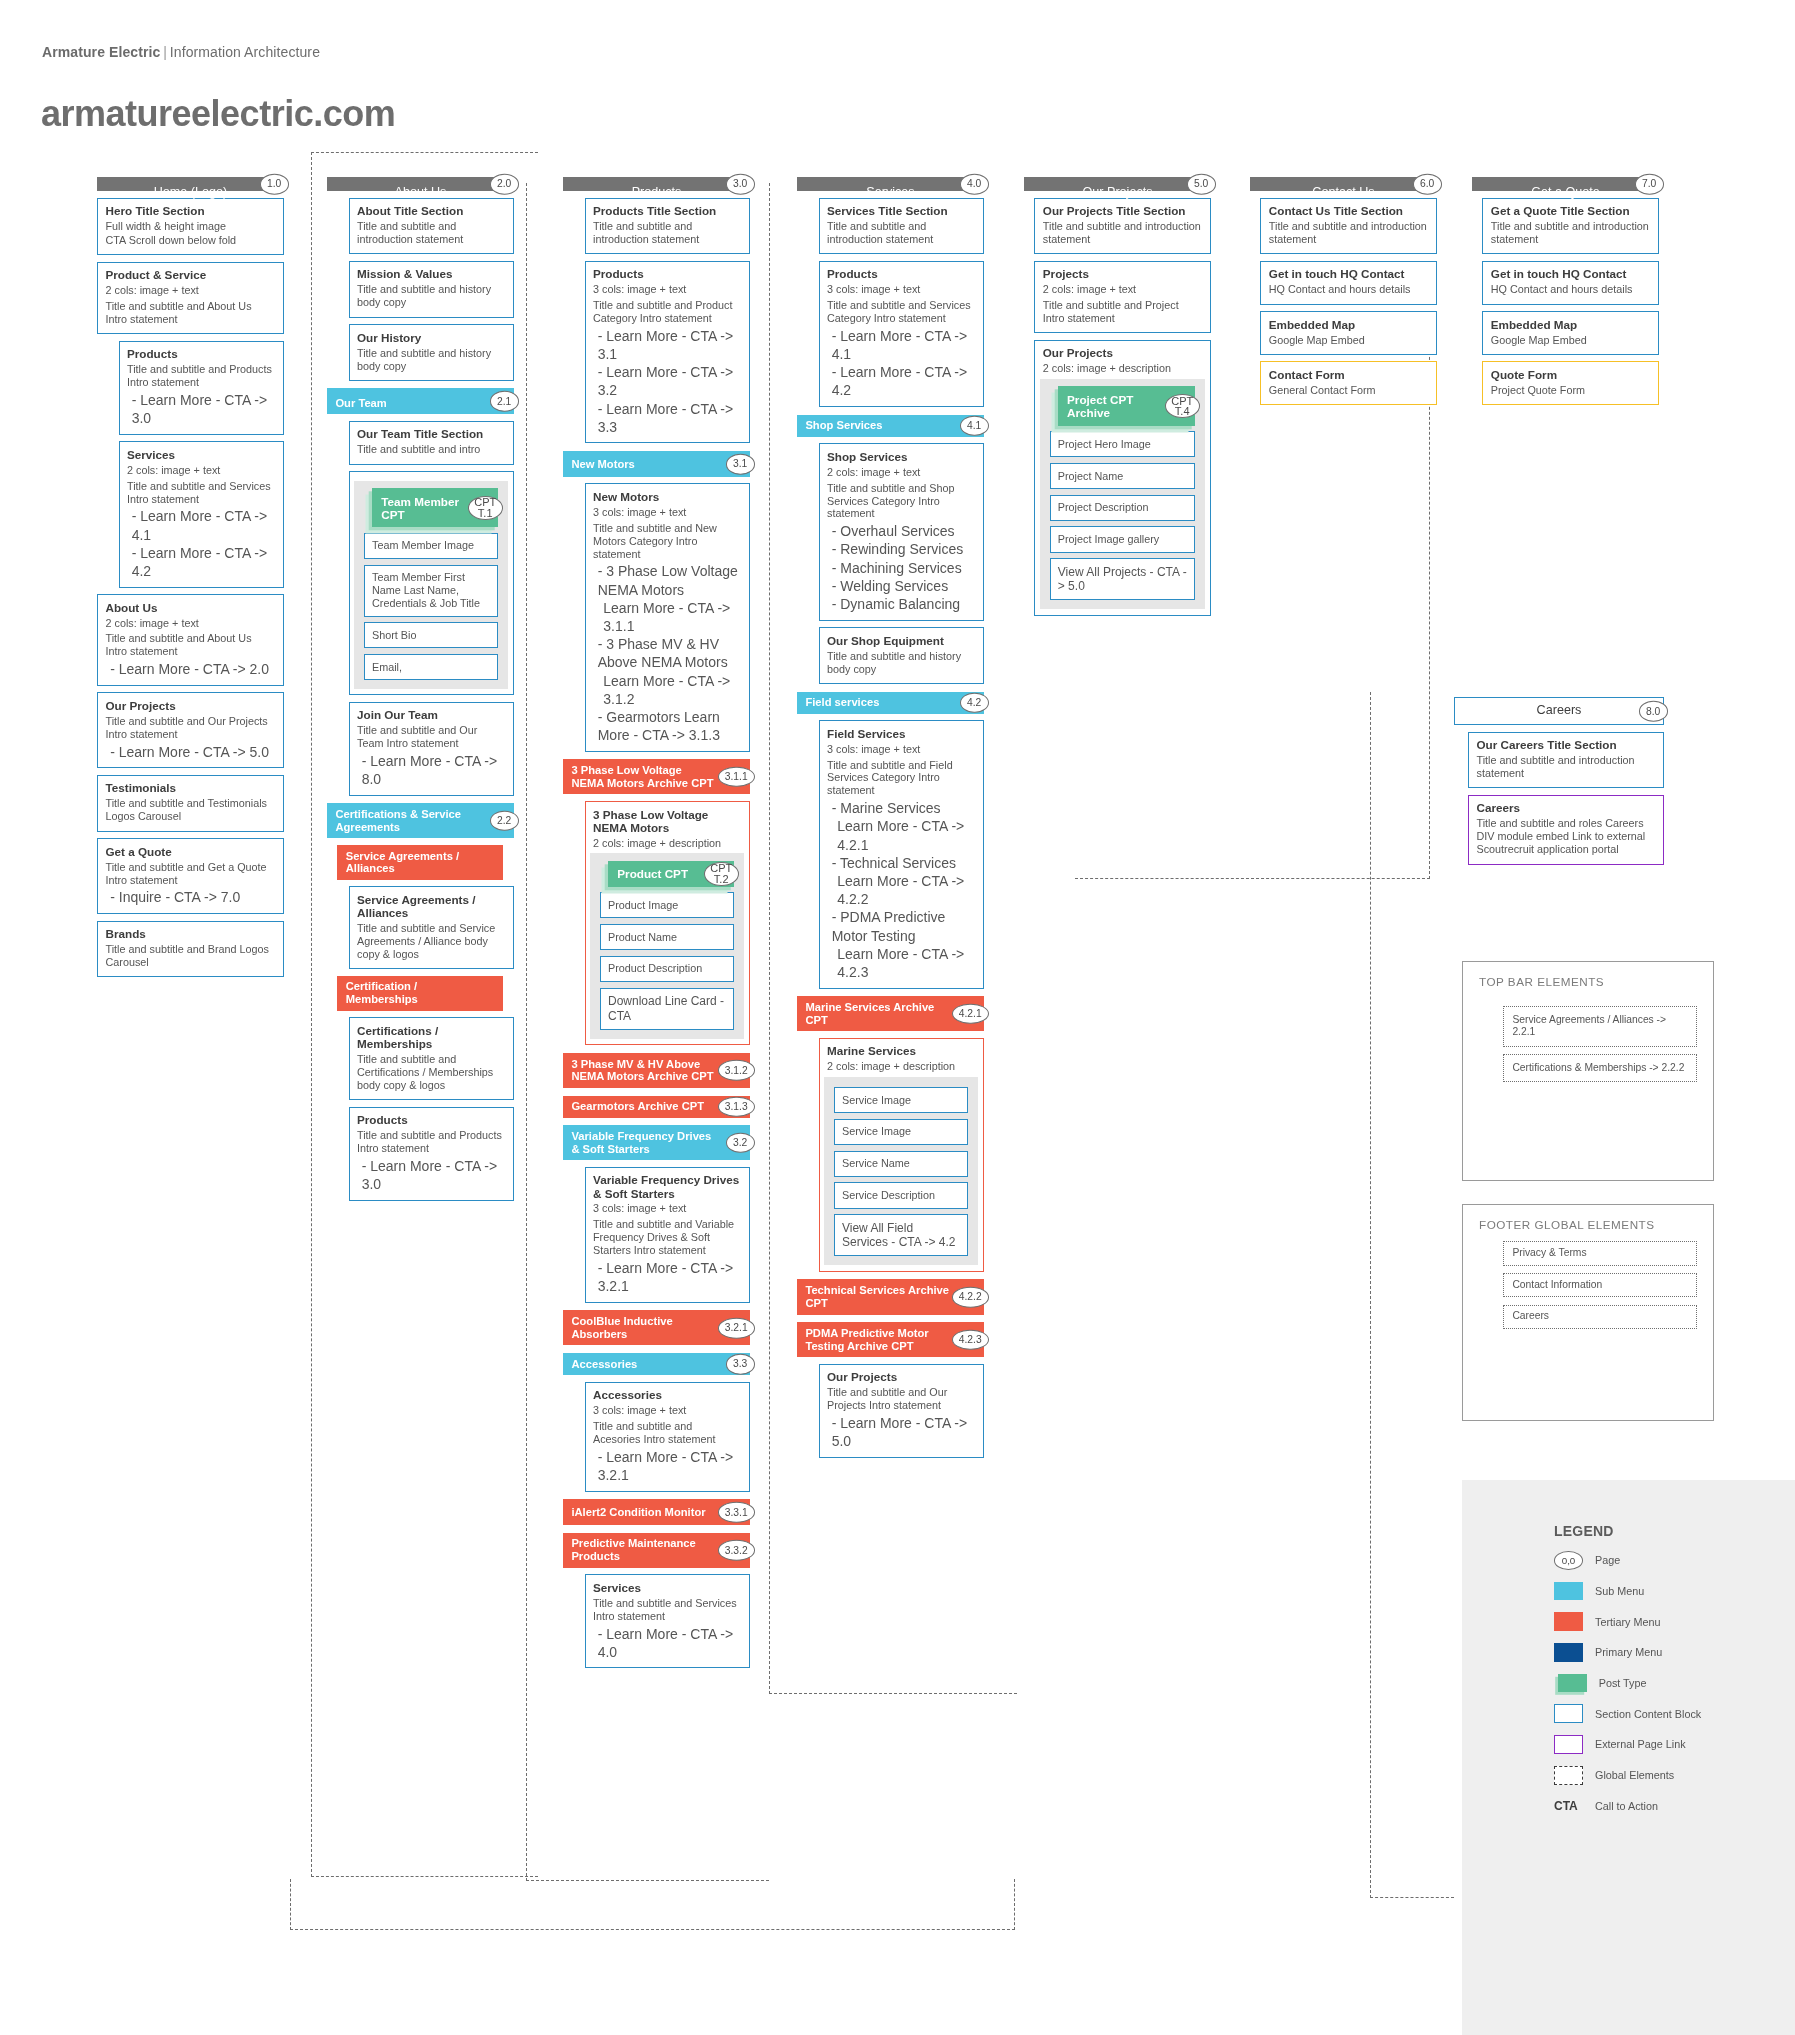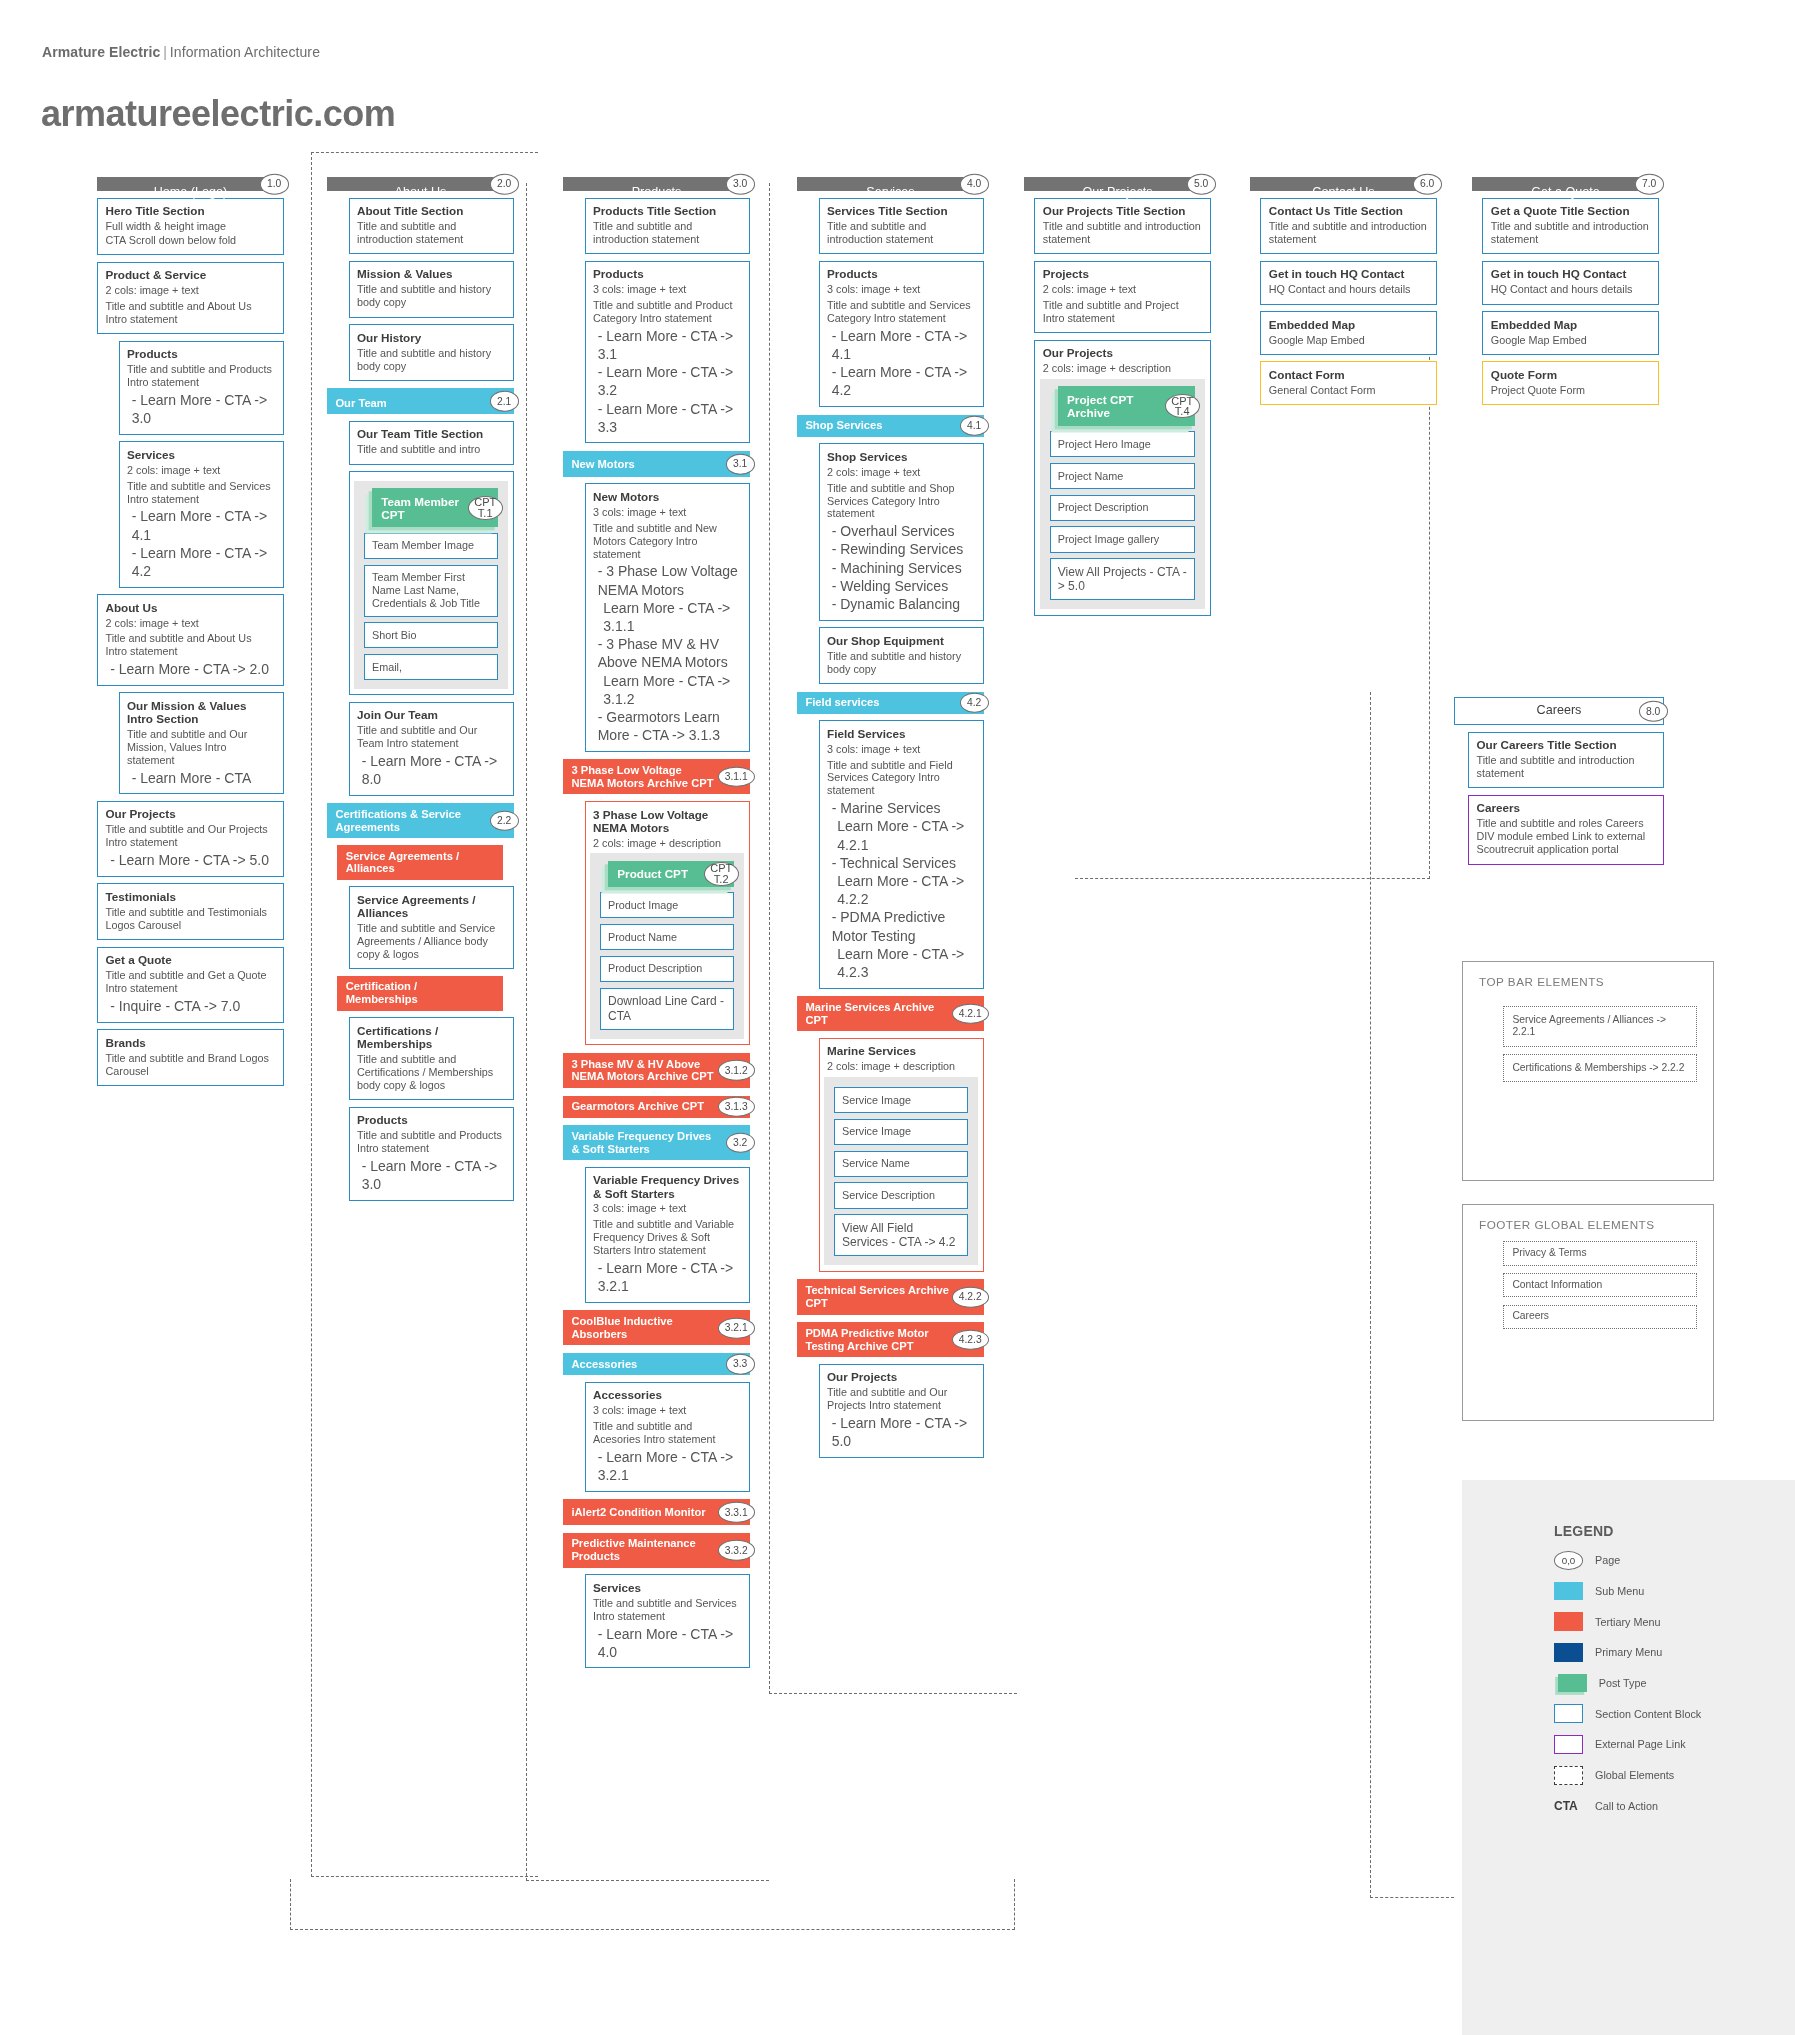--- a/index.html
+++ b/index.html
@@ -153,27 +153,20 @@
 
   <div class="block">
     <h4>About Us</h4>
     <div class="meta">2 cols: image + text</div>
     <div class="body">Title and subtitle and About Us Intro statement</div>
     <ul>
         <li>- Learn More - CTA -&gt; 2.0</li>
       </ul>
   </div>
 
-  <div class="block indent">
-    <h4>Our Mission &amp; Values Intro Section</h4>
-    <div class="body">Title and subtitle and Our Mission, Values Intro statement</div>
-    <ul>
-        <li>- Learn More - CTA</li>
-      </ul>
-  </div>
 
   <div class="block">
     <h4>Our Projects</h4>
     <div class="body">Title and subtitle and Our Projects Intro statement</div>
     <ul>
         <li>- Learn More - CTA -&gt; 5.0</li>
       </ul>
   </div>
 
   <div class="block">

